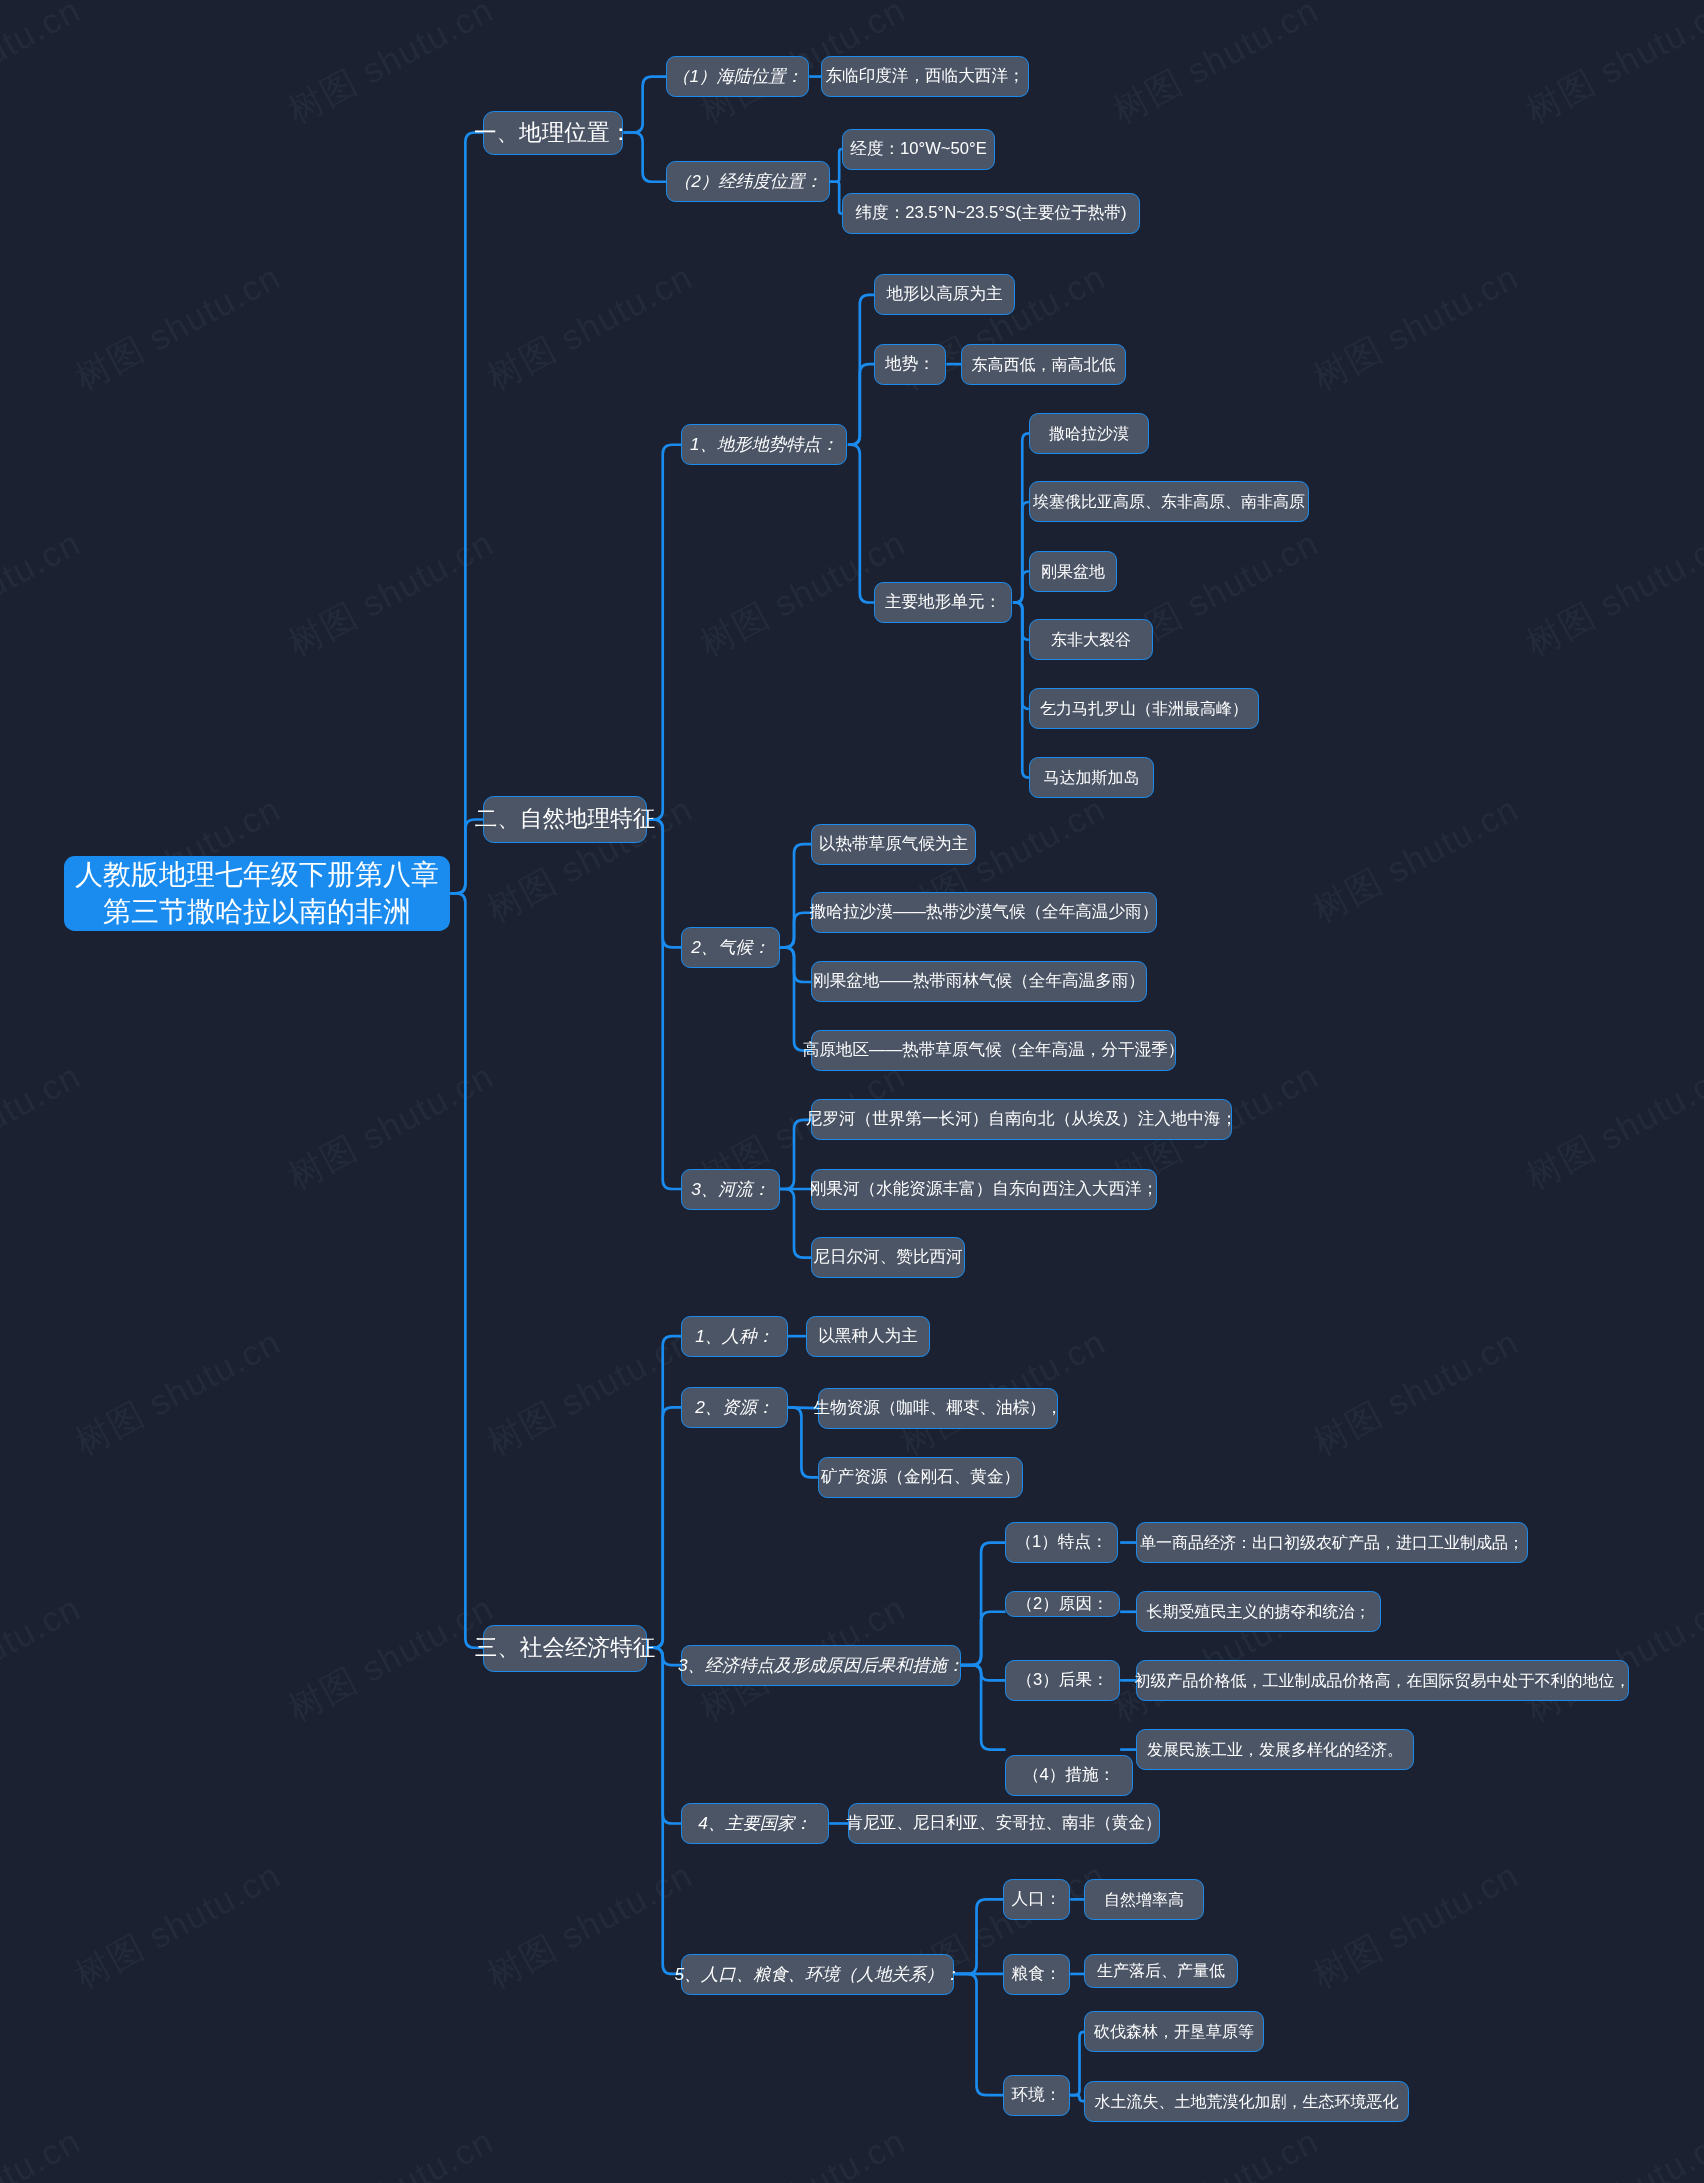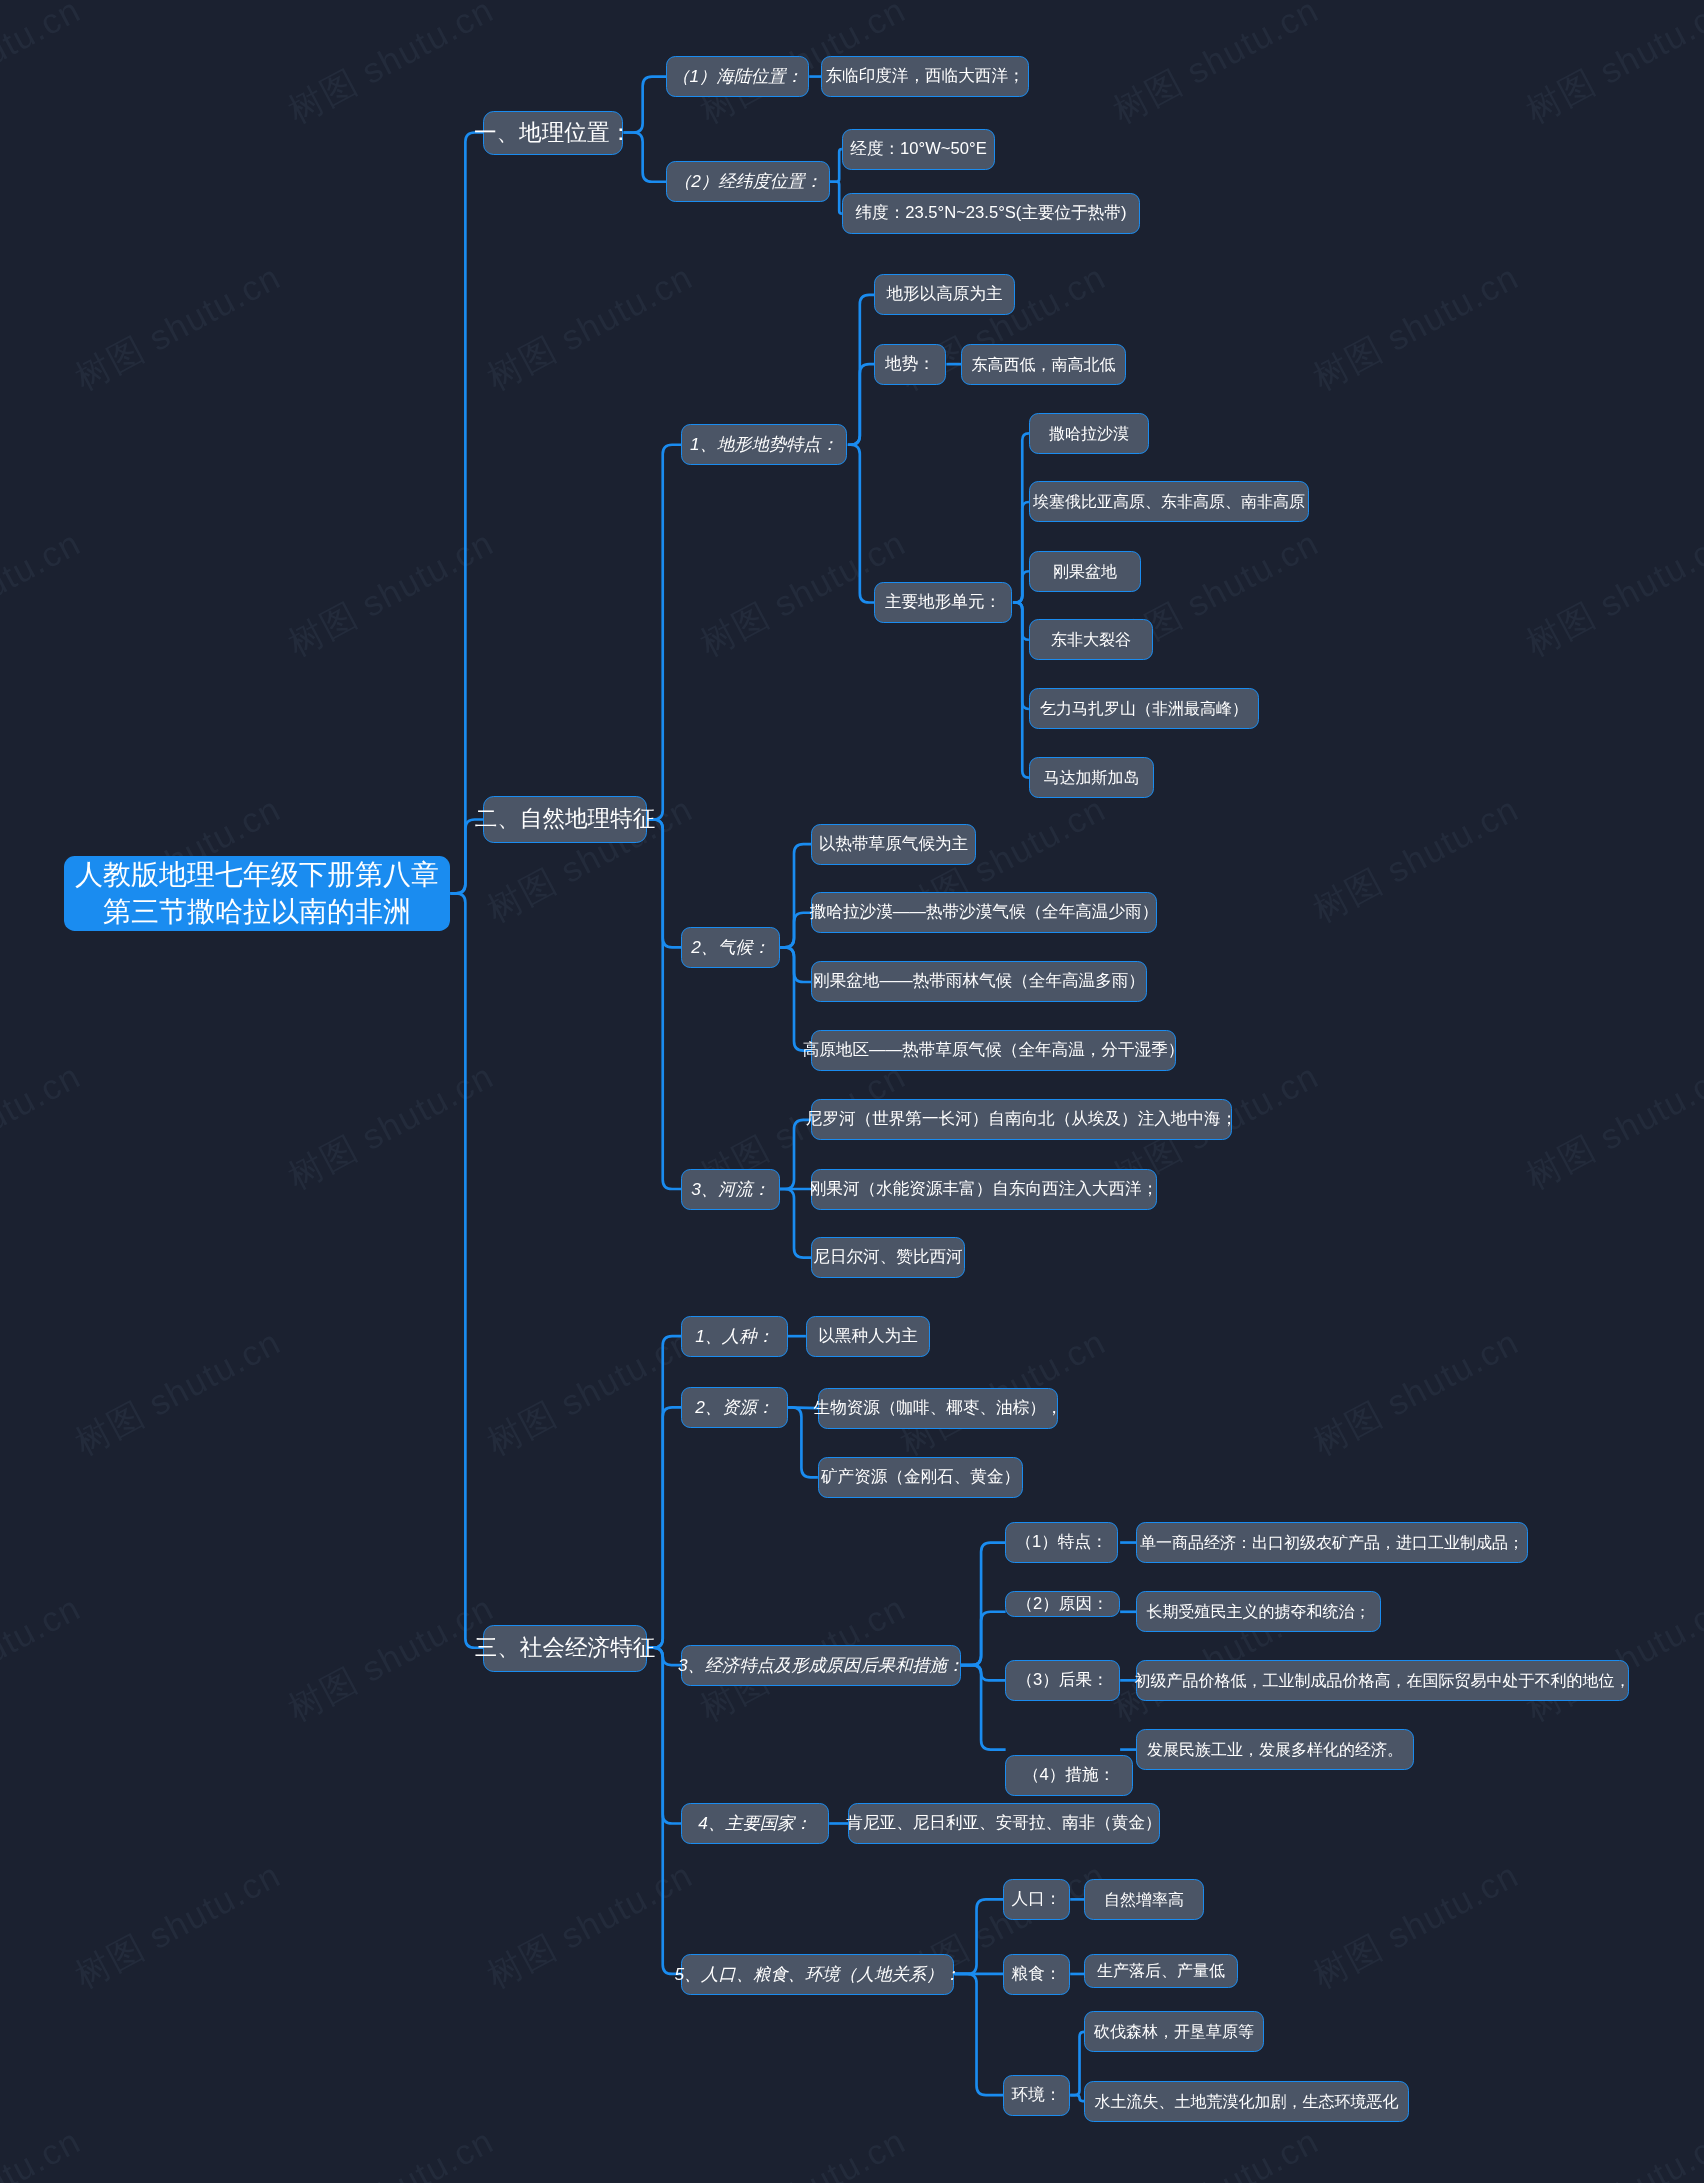--- a/index.html
+++ b/index.html
@@ -179,21 +179,21 @@
     </div>
     <div class="node lvl3" id="node-b2c1c" style="left: 874px; top: 582px; width: 138px; height: 41px;">
       <span>主要地形单元：</span>
     </div>
     <div class="node lvl4" id="node-b2c1c1" style="left: 1029px; top: 413px; width: 120px; height: 41px;">
       <span>撒哈拉沙漠</span>
     </div>
     <div class="node lvl4" id="node-b2c1c2" style="left: 1029px; top: 481px; width: 280px; height: 41px;">
       <span>埃塞俄比亚高原、东非高原、南非高原</span>
     </div>
-    <div class="node lvl4" id="node-b2c1c3" style="left: 1029px; top: 551px; width: 112px; height: 41px;">
+    <div class="node lvl4" id="node-b2c1c3" style="left: 1029px; top: 551px; width: 88px; height: 41px;">
       <span>刚果盆地</span>
     </div>
     <div class="node lvl4" id="node-b2c1c4" style="left: 1029px; top: 619px; width: 124px; height: 41px;">
       <span>东非大裂谷</span>
     </div>
     <div class="node lvl4" id="node-b2c1c5" style="left: 1029px; top: 688px; width: 230px; height: 41px;">
       <span>乞力马扎罗山（非洲最高峰）</span>
     </div>
     <div class="node lvl4" id="node-b2c1c6" style="left: 1029px; top: 757px; width: 125px; height: 41px;">
       <span>马达加斯加岛</span>

